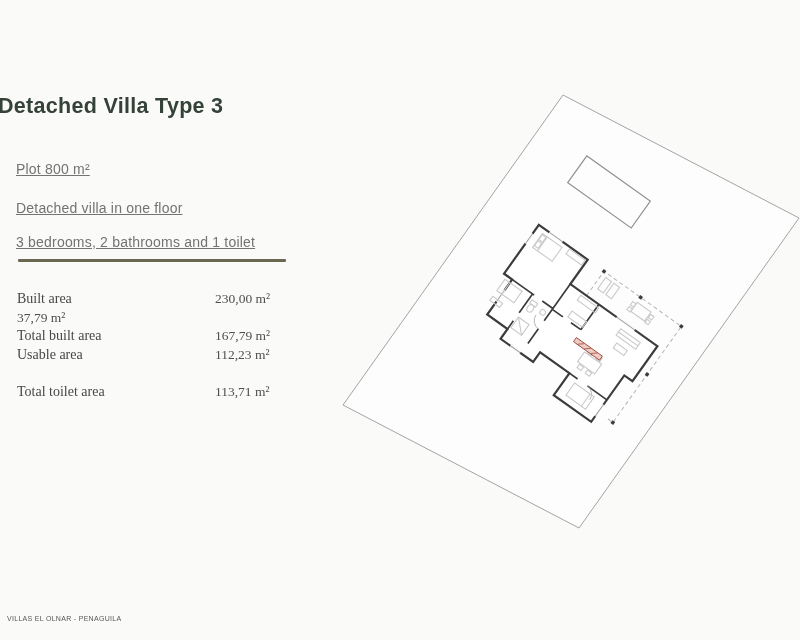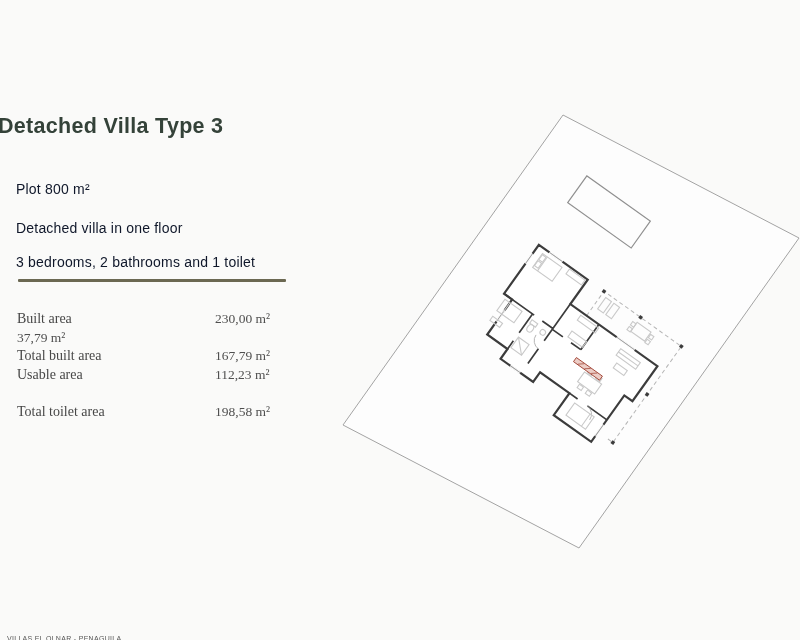--- a/index.html
+++ b/index.html
@@ -4,27 +4,27 @@
 <style>
   html,body{margin:0;padding:0;}
   body{
     width:800px;height:640px;
     background:#fafaf9;
     font-family:"Liberation Sans",sans-serif;
     color:#4a4a4a;
     overflow:hidden;
     position:relative;
   }
-  .sheet{position:absolute;inset:0;margin-top:20px;}
+  .sheet{position:absolute;inset:0;}
   .title{
     position:absolute;left:-2px;top:94px;margin:0;
     font-size:21.5px;font-weight:bold;letter-spacing:.3px;
     color:#344239;
   }
-  .spec{position:absolute;left:16px;margin:0;font-size:14px;letter-spacing:.2px;color:#0f172a;}
+  .spec{position:absolute;left:16px;margin:0;font-size:14px;letter-spacing:.2px;color:#737373;text-decoration:underline;}
   .s1{top:161px;}
   .s2{top:200px;}
   .s3{top:234px;}
   .divider{position:absolute;left:18px;top:259px;width:268px;height:3px;background:#6b6852;border-radius:1px;}
   .areas{position:absolute;left:17px;top:290px;width:290px;font-size:14px;color:#474747;}
   .areas .row{display:grid;grid-template-columns:198px 1fr;line-height:18.7px;font-family:Liberation Serif, serif;}
   .areas .val{font-size:13.5px;color:#4f4f4f;}
   .areas.total{top:383px;}
   .footer{
     position:absolute;left:7px;top:615px;
@@ -59,21 +59,21 @@
     </div>
     <div class="row">
       <span class="lbl">Usable area</span>
       <span class="val">112,23 m²</span>
     </div>
   </div>
 
   <div class="areas total">
     <div class="row">
       <span class="lbl">Total toilet area</span>
-      <span class="val">198,58 m²</span>
+      <span class="val">113,71 m²</span>
     </div>
   </div>
 
   <svg width="800" height="640" viewBox="0 0 800 640">
 
     <polygon points="563,95 799,218 579,528 343,405" fill="#fdfdfd" stroke="#a3a3a3" stroke-width="1"></polygon>
 
     <g transform="translate(575,355) rotate(35.5)">
 
       <rect x="-106" y="-169" width="78" height="33" fill="#fdfdfd" stroke="#909090" stroke-width="1.2"></rect>

